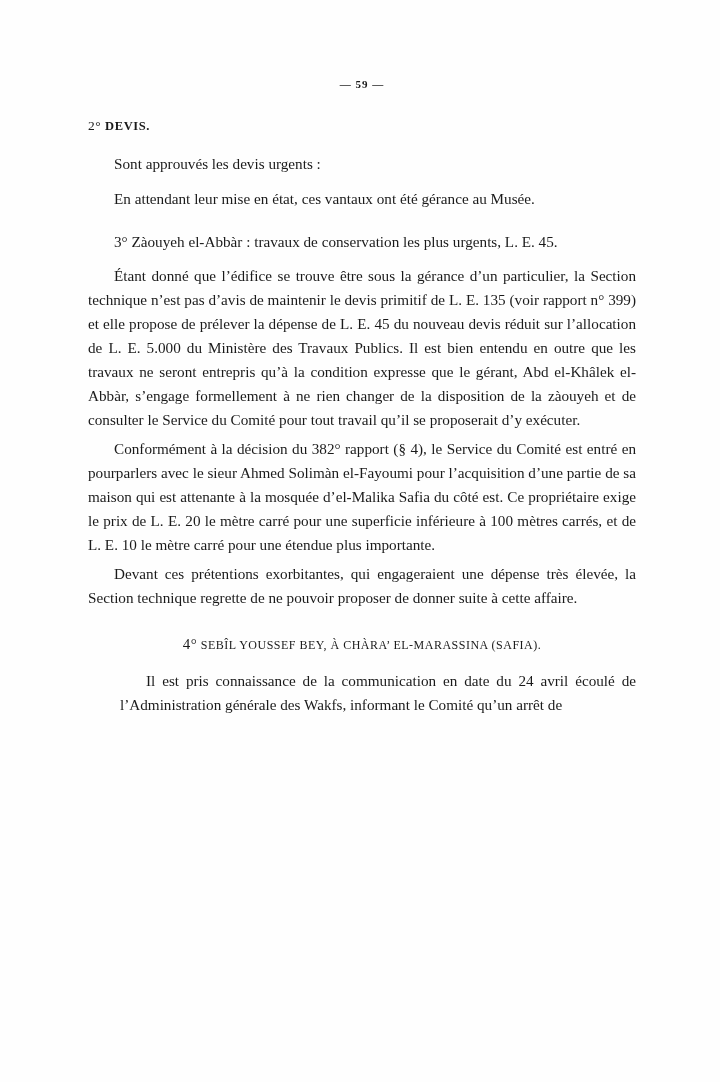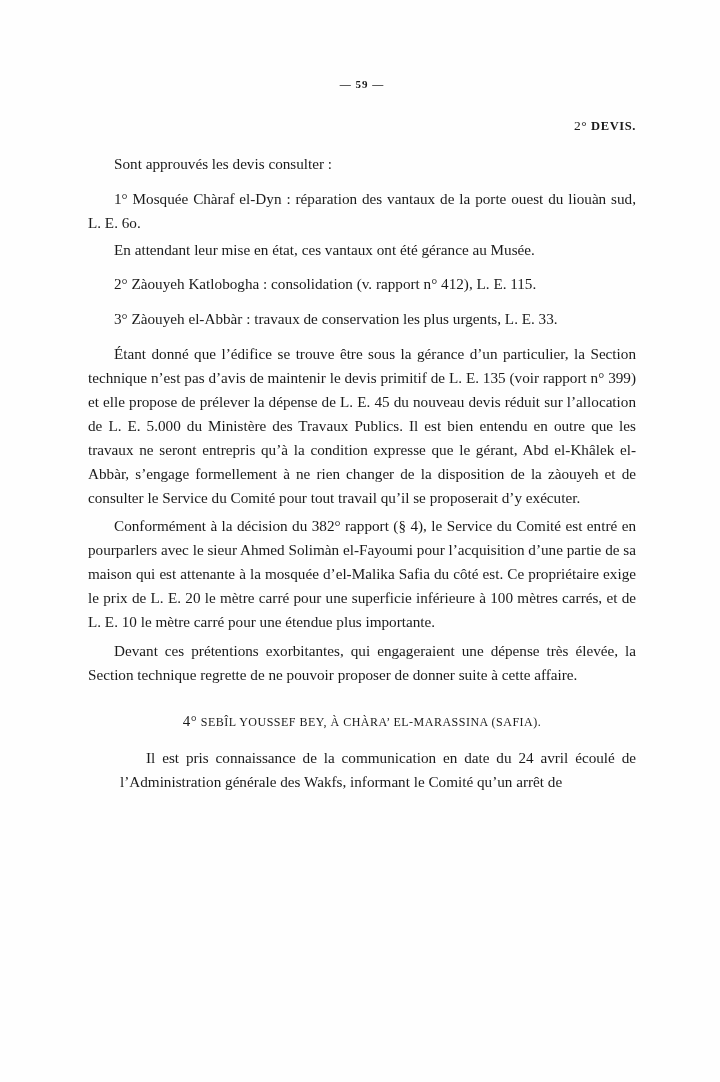--- a/index.html
+++ b/index.html
@@ -29,21 +29,21 @@
     width: 548px;
   }
   .folio {
     text-align: center;
     font-size: 11px;
     letter-spacing: 1px;
     margin: 0 0 28px 0;
     font-weight: bold;
   }
   .section-head {
-    text-align: right;
+    text-align: left;
     font-size: 12.5px;
     letter-spacing: 0.6px;
     margin: 0 0 18px 0;
     font-variant: small-caps;
     font-weight: bold;
   }
   .section-head .num {
     font-variant: normal;
     font-size: 13.5px;
     font-weight: normal;
@@ -87,42 +87,34 @@
 <div class="page">
   <div class="content">
 
     <div class="folio">— 59 —</div>
 
     <div class="section-head">
       <span class="num">2°</span>
       <span>DEVIS.</span>
     </div>
 
-    <p class="indent tight">Sont approuvés les devis consulter :</p>
+    <p class="indent tight">Sont approuvés les devis urgents :</p>
 
     <div class="gap-sm"></div>
 
-    <p class="indent tight">
-      <span>1°</span>
-      <span>Mosquée Chàraf el-Dyn : réparation des vantaux de la porte ouest du liouàn sud, L. E. 6o.</span>
-    </p>
     <p class="indent tight">En attendant leur mise en état, ces vantaux ont été gérance au Musée.</p>
 
     <div class="gap-sm"></div>
 
-    <p class="indent tight">
-      <span>2°</span>
-      <span>Zàouyeh Katlobogha : consolidation (v. rapport n° 412), L. E. 115.</span>
-    </p>
 
     <div class="gap-sm"></div>
 
     <p class="indent tight">
       <span>3°</span>
-      <span>Zàouyeh el-Abbàr : travaux de conservation les plus urgents, L. E. 33.</span>
+      <span>Zàouyeh el-Abbàr : travaux de conservation les plus urgents, L. E. 45.</span>
     </p>
 
     <div class="gap-sm"></div>
 
     <p class="indent block">Étant donné que l’édifice se trouve être sous la gérance d’un particulier, la Section technique n’est pas d’avis de maintenir le devis primitif de L. E. 135 (voir rapport n° 399) et elle propose de prélever la dépense de L. E. 45 du nouveau devis réduit sur l’allocation de L. E. 5.000 du Ministère des Travaux Publics. Il est bien entendu en outre que les travaux ne seront entrepris qu’à la condition expresse que le gérant, Abd el-Khâlek el-Abbàr, s’engage formellement à ne rien changer de la disposition de la zàouyeh et de consulter le Service du Comité pour tout travail qu’il se proposerait d’y exécuter.</p>
 
 
     <p class="indent block">Conformément à la décision du 382° rapport (§ 4), le Service du Comité est entré en pourparlers avec le sieur Ahmed Solimàn el-Fayoumi pour l’acquisition d’une partie de sa maison qui est attenante à la mosquée d’el-Malika Safia du côté est. Ce propriétaire exige le prix de L. E. 20 le mètre carré pour une superficie inférieure à 100 mètres carrés, et de L. E. 10 le mètre carré pour une étendue plus importante.</p>
     <p class="indent block">Devant ces prétentions exorbitantes, qui engageraient une dépense très élevée, la Section technique regrette de ne pouvoir proposer de donner suite à cette affaire.</p>
 

